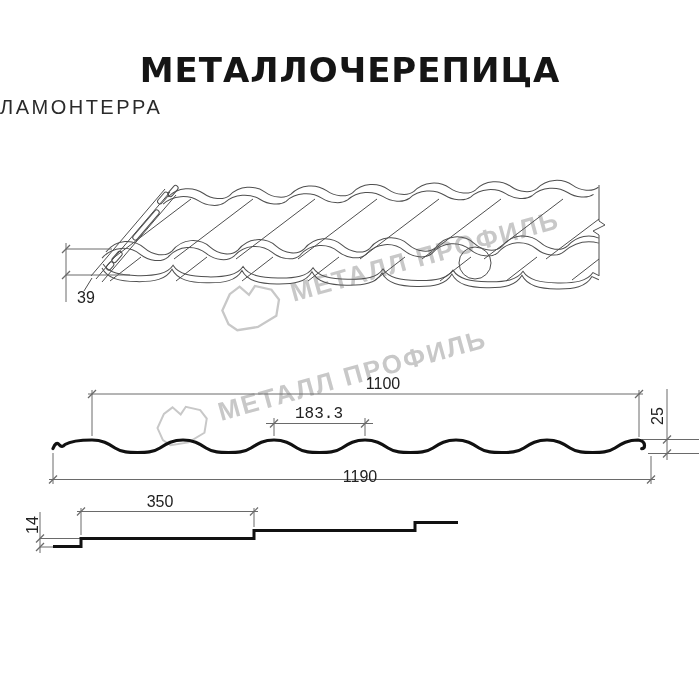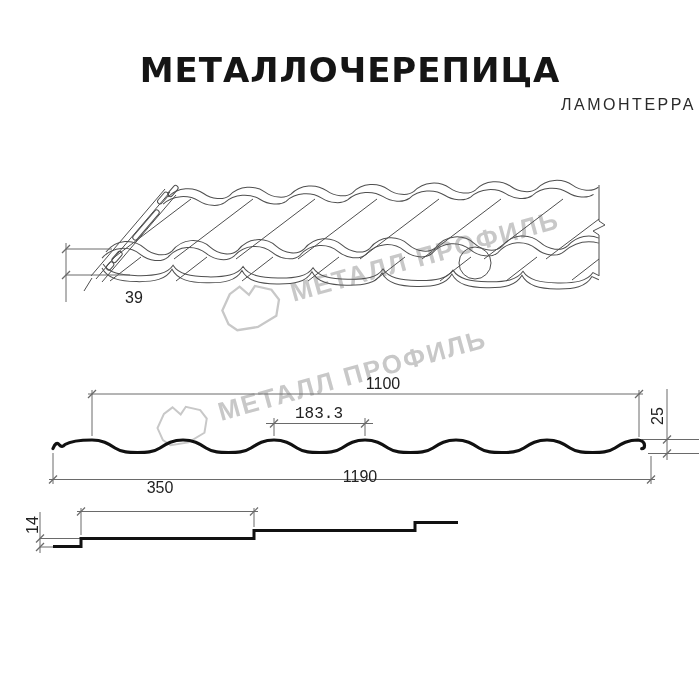--- a/index.html
+++ b/index.html
@@ -6,22 +6,22 @@
   body{
     width:700px;height:700px;position:relative;background:#ffffff;
     font-family:"Liberation Sans", sans-serif;overflow:hidden;
   }
   .page-title{
     position:absolute;left:0;top:50px;width:700px;text-align:center;
     font-family:"DejaVu Sans", sans-serif;
     font-size:34px;font-weight:700;letter-spacing:1px;color:#151515;
   }
   .page-subtitle{
-    position:absolute;left:0;top:96px;width:696px;text-align:right;
-    font-size:16px;font-weight:500;letter-spacing:2.5px;color:#2a2a2a;
+    position:absolute;left:0;top:96px;width:696px;text-align:left;
+    font-size:20px;font-weight:500;letter-spacing:2.5px;color:#2a2a2a;
   }
   .drawing{position:absolute;left:0;top:0;}
   .dim{
     position:absolute;font-size:16px;color:#222;text-align:center;
     font-family:"Liberation Sans", sans-serif;line-height:16px;white-space:nowrap;
   }
   .dim.rot{transform:rotate(-90deg);transform-origin:center center;}
 </style>
 </head>
 <body>
@@ -145,19 +145,19 @@
       <line x1="40" y1="512" x2="40" y2="553"></line>
       <line x1="40" y1="538.5" x2="81" y2="538.5"></line>
       <line x1="40" y1="547" x2="53" y2="547"></line>
       <line x1="36" y1="542.5" x2="44" y2="534.5" stroke-width="1.2"></line>
       <line x1="36" y1="551" x2="44" y2="543" stroke-width="1.2"></line>
     </g>
     <path d="M53,546.5 L81,546.5 L81,538.5 L254,538.5 L254,530.5 L415,530.5 L415,522.5 L458,522.5" stroke="#111111" stroke-width="3" fill="none"></path>
   </g>
 </svg>
 
-<div class="dim" style="left:66px;  top:290px; width:40px;margin-left:48px;">39</div>
+<div class="dim" style="left:66px;  top:290px; width:40px;">39</div>
 <div class="dim" style="left:343px; top:376px; width:80px;">1100</div>
 <div class="dim" style="left:279px; top:406px; width:80px;font-family:Liberation Mono, monospace;">183.3</div>
 <div class="dim rot" style="left:636px; top:408px; width:44px;">25</div>
 <div class="dim" style="left:320px; top:457px; width:80px;margin-top:12px;">1190</div>
-<div class="dim" style="left:120px; top:480px; width:80px;">350</div>
+<div class="dim" style="left:120px; top:494px; width:80px;">350</div>
 <div class="dim rot" style="left:11px;  top:517px; width:44px;">14</div>
 
 </body></html>

